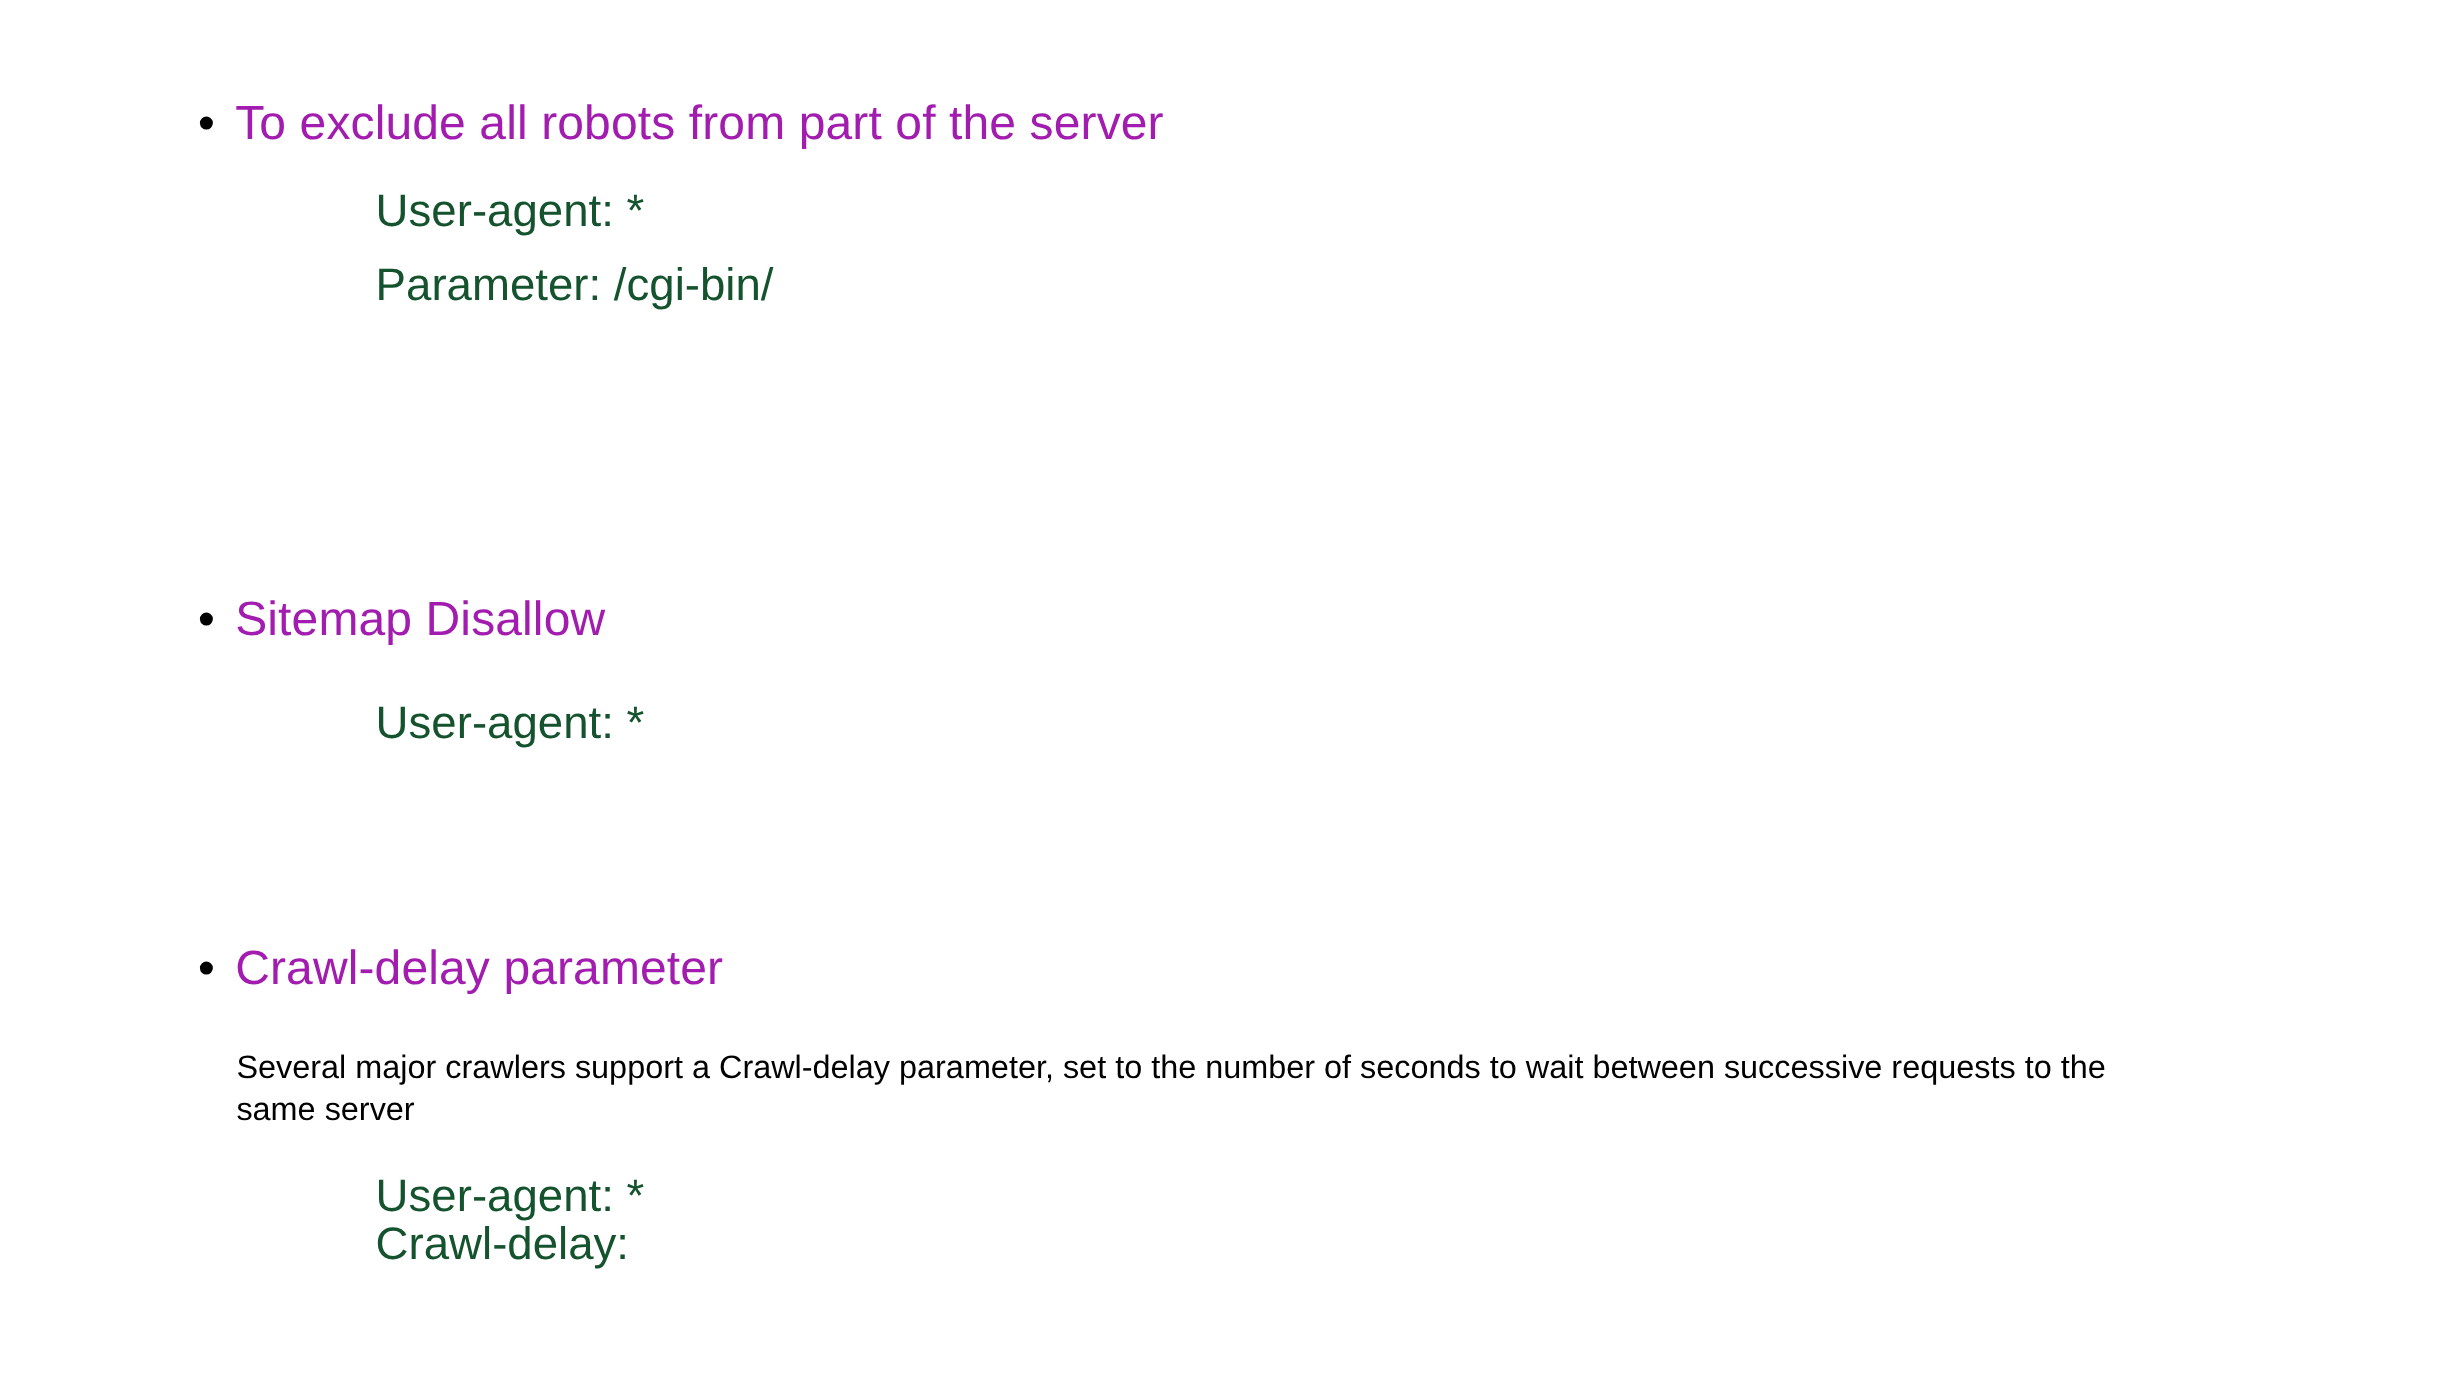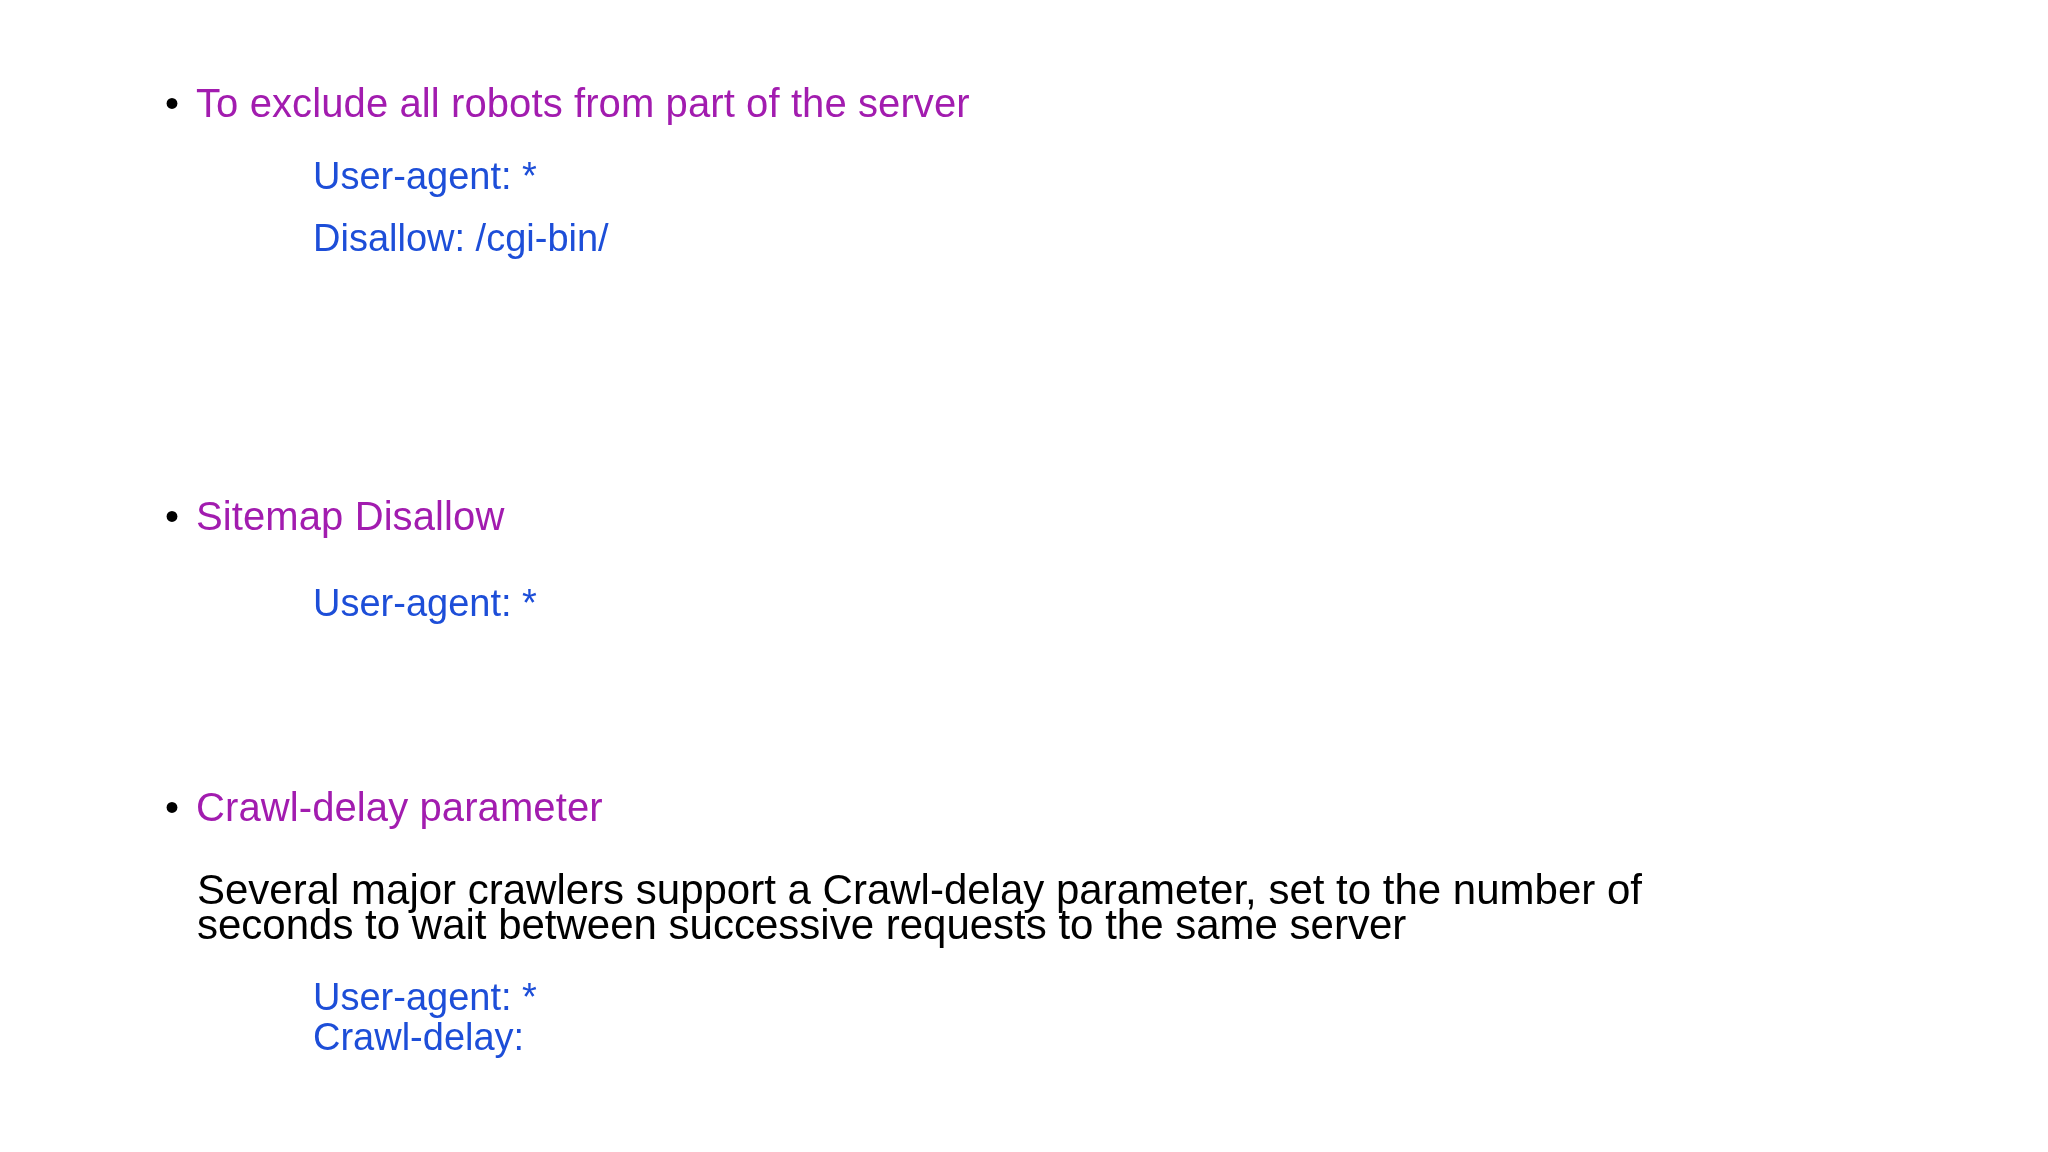--- a/index.html
+++ b/index.html
@@ -40,58 +40,58 @@
     font-size: 40px;
     line-height: 1.05;
     color: #a21caf;
     letter-spacing: 0.1px;
   }
 
   
   .code-block {
     position: absolute;
     left: 313px;
-    color: #1d4ed8;
+    color: #14532d;
     font-size: 38px;
     white-space: nowrap;
   }
   .code-block.wide .code-line {
     line-height: 62px;
   }
   .code-block.tight .code-line {
     line-height: 40px;
   }
   .code-line {
     display: block;
   }
 
   
   .para {
     position: absolute;
     left: 197px;
-    font-size: 42px;
+    font-size: 27px;
     line-height: 35px;
     color: #000000;
     width: 1600px;
     white-space: pre-line;
   }
 </style>
 </head>
 <body>
 
 <div class="slide">
 
   <div class="bullet-row" style="top:82px; left:165px;">
     <span class="bullet-mark">•</span>
     <span class="bullet-text">To exclude all robots from part of the server</span>
   </div>
 
   <div class="code-block wide" style="top:145px;">
     <span class="code-line">User-agent: *</span>
-    <span class="code-line">Disallow: /cgi-bin/</span>
+    <span class="code-line">Parameter: /cgi-bin/</span>
   </div>
 
   <div class="bullet-row" style="top:495px; left:165px;">
     <span class="bullet-mark">•</span>
     <span class="bullet-text">Sitemap Disallow</span>
   </div>
 
   <div class="code-block tight" style="top:583px;">
     <span class="code-line">User-agent: *</span>
   </div>

